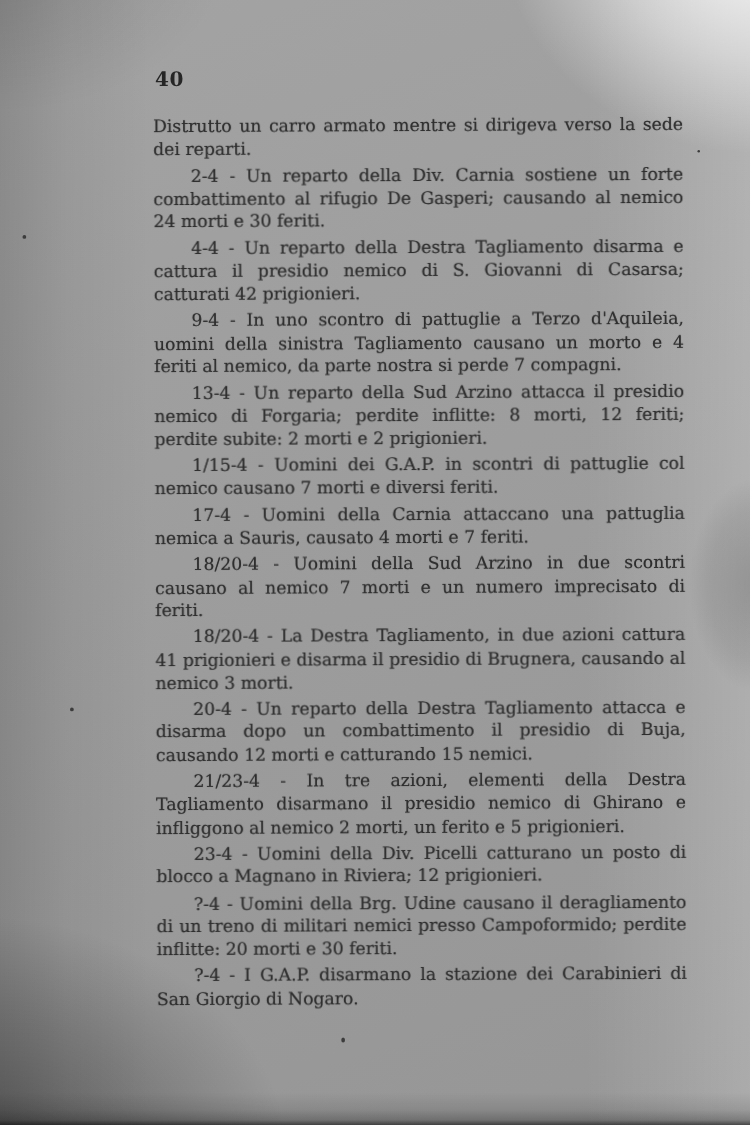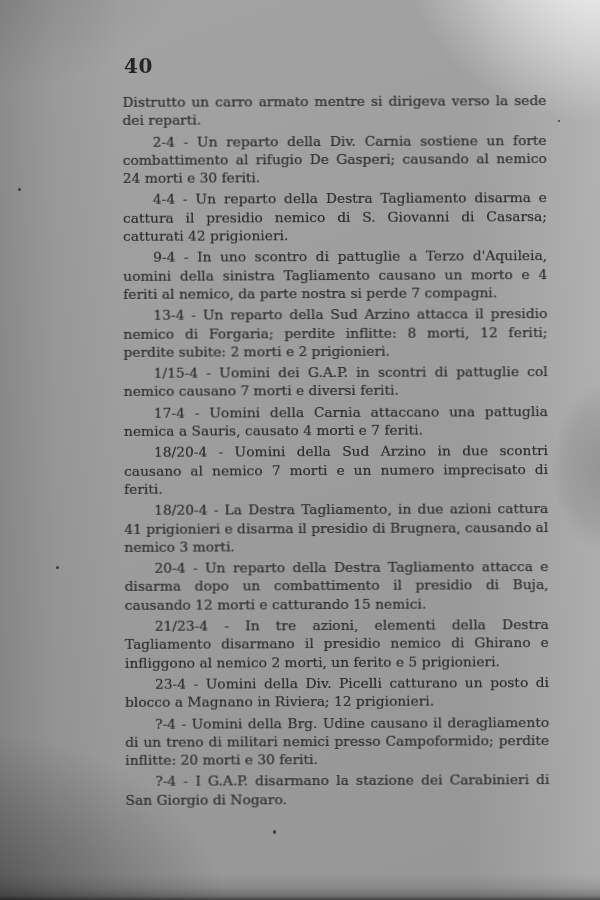--- a/index.html
+++ b/index.html
@@ -32,21 +32,21 @@
       radial-gradient(ellipse 300px 260px at 101% -6%, rgba(255,255,255,0.92) 0%, rgba(255,255,255,0.45) 38%, rgba(255,255,255,0) 68%),
       
       linear-gradient(90deg, rgba(255,255,255,0) 78%, rgba(255,255,255,0.10) 90%, rgba(255,255,255,0.20) 100%),
       
       linear-gradient(160deg, #a3a3a3 0%, #9d9d9d 45%, #969696 100%);
   }
   .page-number {
     position: absolute;
     left: 124px;
     top: 54px;
-    font-size: 20px;
+    font-size: 16px;
     font-weight: bold;
     color: #262626;
     letter-spacing: 0.5px;
   }
   .text-block {
     position: absolute;
     left: 124px;
     top: 92px;
     width: 424px;
     transform: rotate(-0.25deg);

